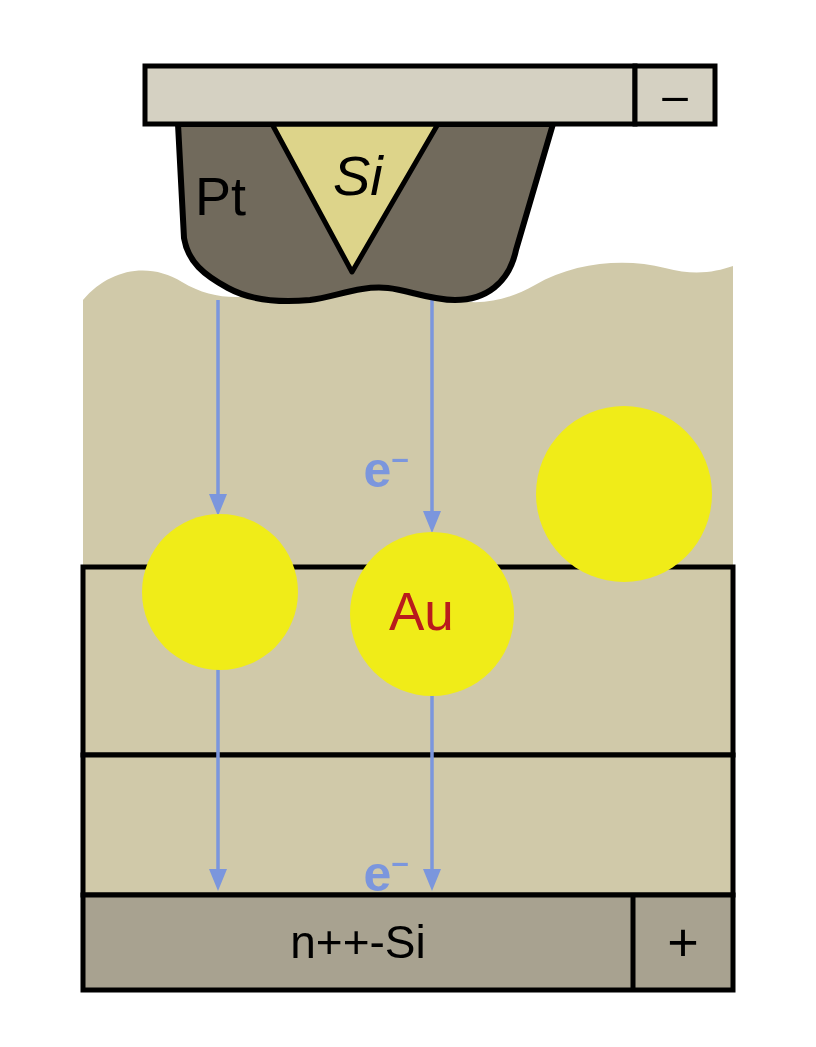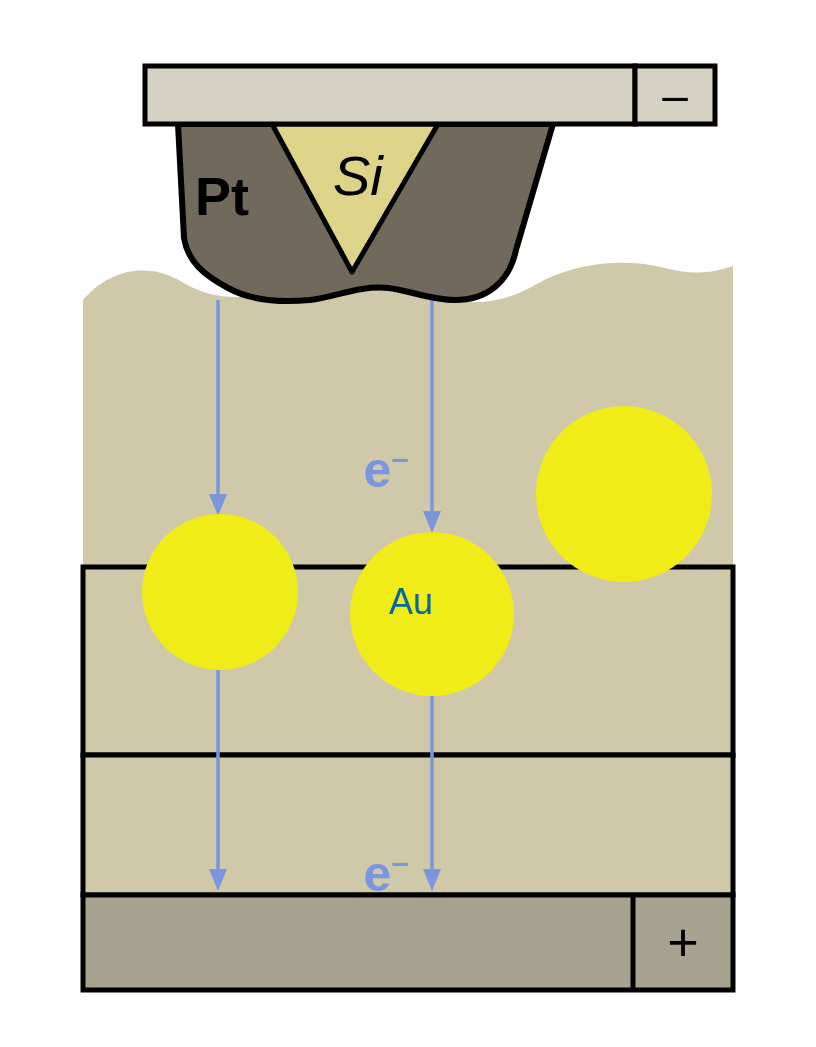--- a/index.html
+++ b/index.html
@@ -97,31 +97,33 @@
       <path d="M 272,124 L 438,124 L 352,272 Z" fill="#ddd48a" stroke="#000000" stroke-width="5" stroke-linejoin="round"></path>
 
       <rect x="145" y="66" width="490" height="58" fill="#d5d1c2" stroke="#000000" stroke-width="5"></rect>
       <rect x="635" y="66" width="80" height="58" fill="#d5d1c2" stroke="#000000" stroke-width="5"></rect>
     </g>
   </svg>
 
   <div class="lbl" style="left:635px;top:66px;width:80px;height:58px;line-height:58px;
               text-align:center;font-size:46px;color:#000;font-weight:400;">–</div>
 
-  <div class="lbl" style="left:195px;top:165px;font-size:54px;color:#000;font-weight:bold;">Pt</div>
+  <div class="lbl" style="left:195px;top:165px;font-size:54px;color:#000;">Pt</div>
 
   <div class="lbl" style="left:333px;top:143px;font-size:56px;color:#000;font-style:italic;">Si</div>
 
-  <div class="lbl" style="left:389px;top:581px;font-size:36px;color:#0369a1;">Au</div>
+  <div class="lbl" style="left:389px;top:581px;font-size:53px;color:#b91c1c;">Au</div>
 
   <div class="lbl" style="left:308px;top:383px;font-size:50px;color:#7b96dd;font-weight:bold;">
     <span>e</span><sup style="font-size:0.62em;">–</sup>
   </div>
 
   <div class="lbl" style="left:308px;top:787px;font-size:50px;color:#7b96dd;font-weight:bold;">
     <span>e</span><sup style="font-size:0.62em;">–</sup>
   </div>
 
+  <div class="lbl" style="left:83px;top:895px;width:550px;height:95px;line-height:95px;
+              text-align:center;font-size:46px;color:#000;">n++-Si</div>
 
   <div class="lbl" style="left:633px;top:895px;width:100px;height:95px;line-height:95px;
               text-align:center;font-size:54px;color:#000;">+</div>
 
 </div>
 
 </body></html>

